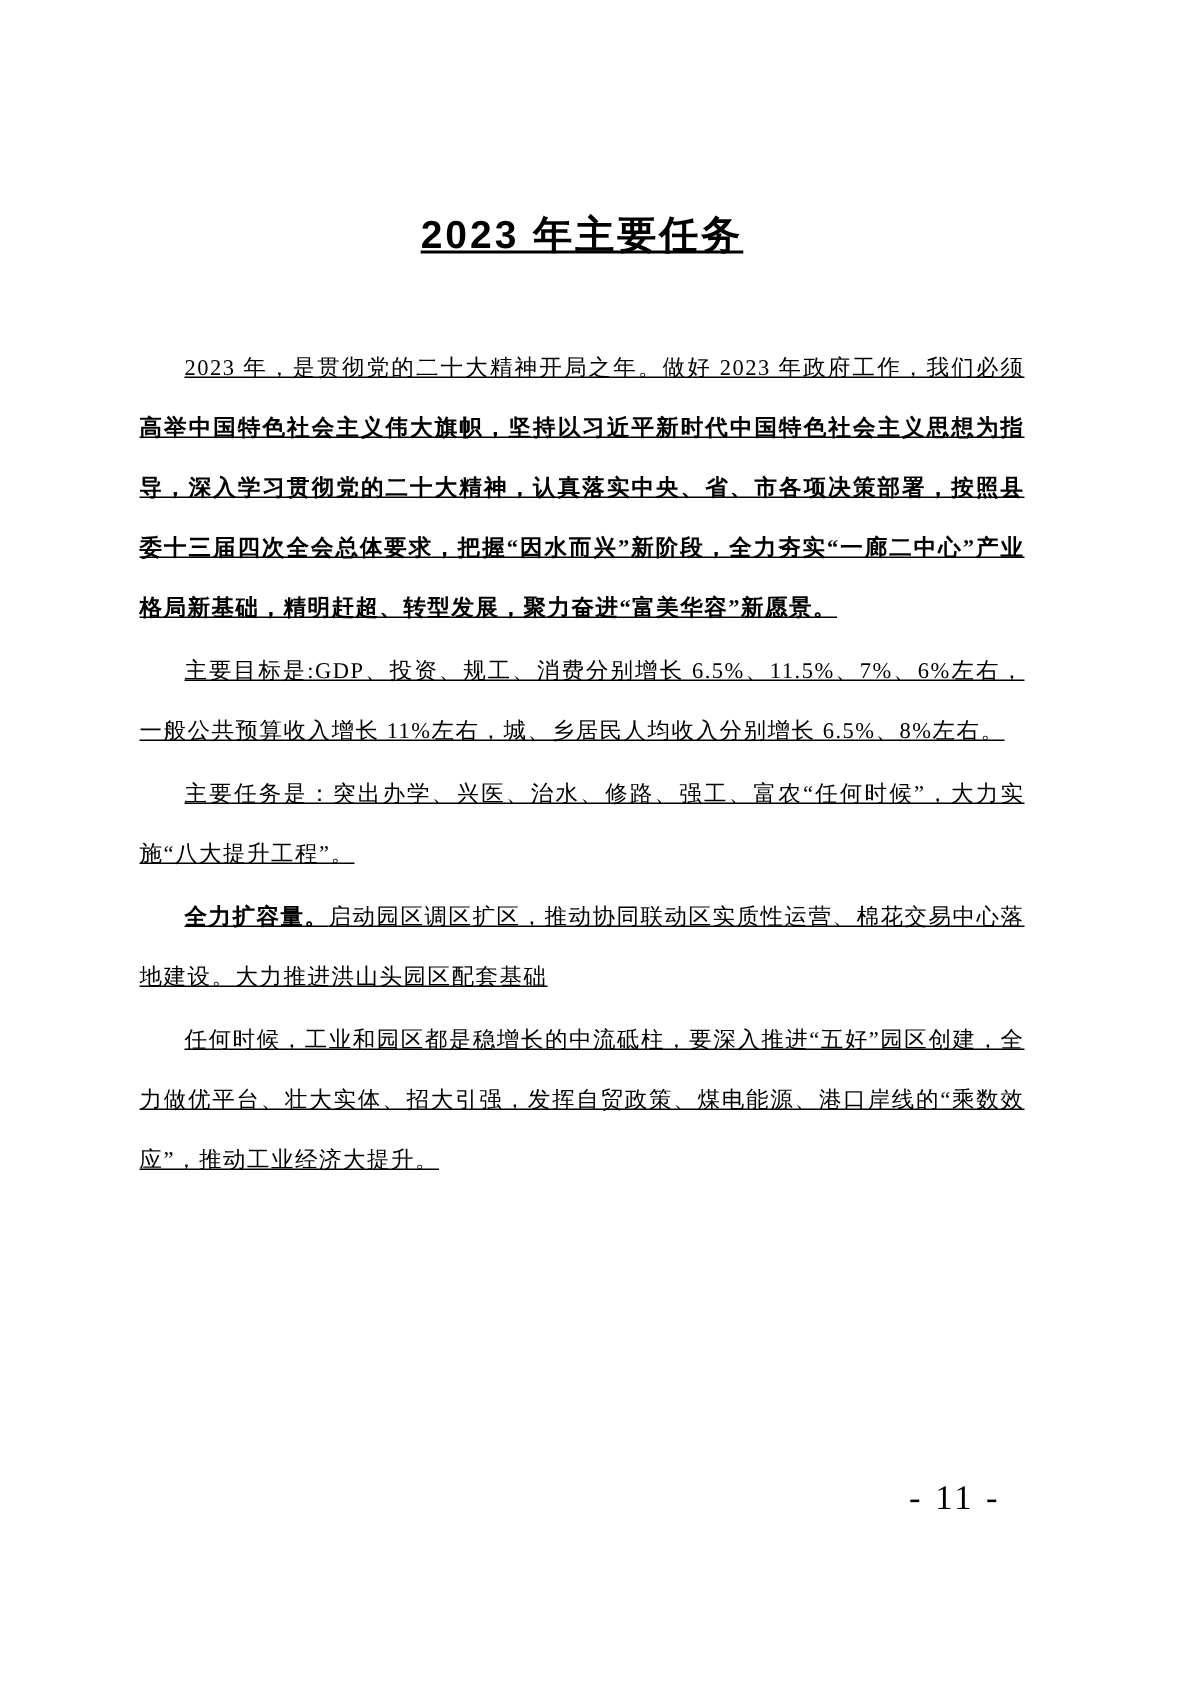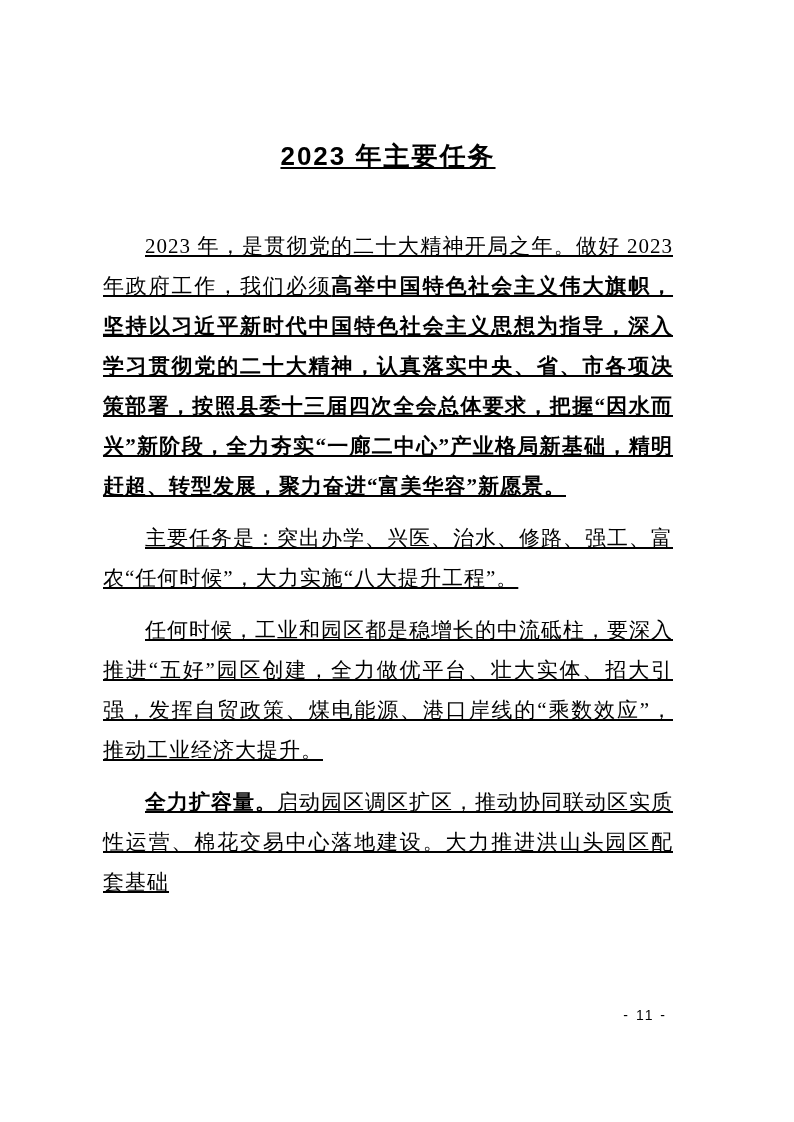--- a/index.html
+++ b/index.html
@@ -26,54 +26,55 @@
   .doc-title {
     margin: 0 0 54px 0;
     font-family: "Liberation Sans", sans-serif;
     font-weight: 700;
     font-size: 26px;
     line-height: 32px;
     text-align: center;
     letter-spacing: 2px;
   }
   .doc-body p.paragraph {
-    margin: 12px;
-    font-size: 21px;
+    margin: 2px;
+    font-size: 15px;
     line-height: 40px;
     text-indent: 2em;
     text-align: justify;
     letter-spacing: 1px;
   }
   .doc-body h2.heading {
     margin: 0;
     font-family: "Liberation Sans", sans-serif;
     font-weight: 700;
     font-size: 21.5px;
     line-height: 40px;
     text-indent: 2em;
     letter-spacing: 1px;
   }
   .run-normal { font-weight: 400; }
   .run-bold   { font-weight: 700; }
   .page-number {
     position: absolute;
-    top: 1007px;
+    top: 986px;
     right: 127px;
-    font-size: 14px;
+    font-size: 23px;
     letter-spacing: 2px;
-    font-family: Liberation Sans, sans-serif;
+    font-family: Liberation Serif, serif;
   }
 </style>
 </head>
 <body>
 
 <div class="page">
   <div class="content">
     <h1 class="doc-title">2023 年主要任务</h1>
     <div class="doc-body">
         <p class="paragraph"><span class="run-normal">2023 年，是贯彻党的二十大精神开局之年。做好 2023 年政府工作，我们必须</span><span class="run-bold">高举中国特色社会主义伟大旗帜，坚持以习近平新时代中国特色社会主义思想为指导，深入学习贯彻党的二十大精神，认真落实中央、省、市各项决策部署，按照县委十三届四次全会总体要求，把握“因水而兴”新阶段，全力夯实“一廊二中心”产业格局新基础，精明赶超、转型发展，聚力奋进“富美华容”新愿景。</span></p>
+        <p class="paragraph"><span class="run-normal">主要目标是:GDP、投资、规工、消费分别增长 6.5%、11.5%、7%、6%左右，一般公共预算收入增长 11%左右，城、乡居民人均收入分别增长 6.5%、8%左右。</span></p>
         <p class="paragraph"><span class="run-normal">主要任务是：突出办学、兴医、治水、修路、强工、富农“任何时候”，大力实施“八大提升工程”。</span></p>
+        <p class="paragraph"><span class="run-bold">全力扩容量。</span><span class="run-normal">启动园区调区扩区，推动协同联动区实质性运营、棉花交易中心落地建设。大力推进洪山头园区配套基础</span></p>
         <p class="paragraph"><span class="run-normal">任何时候，工业和园区都是稳增长的中流砥柱，要深入推进“五好”园区创建，全力做优平台、壮大实体、招大引强，发挥自贸政策、煤电能源、港口岸线的“乘数效应”，推动工业经济大提升。</span></p>
-        <p class="paragraph"><span class="run-bold">全力扩容量。</span><span class="run-normal">启动园区调区扩区，推动协同联动区实质性运营、棉花交易中心落地建设。大力推进洪山头园区配套基础</span></p>
       </div>
   </div>
   <div class="page-number">- 11 -</div>
 </div>
 
 </body></html>

